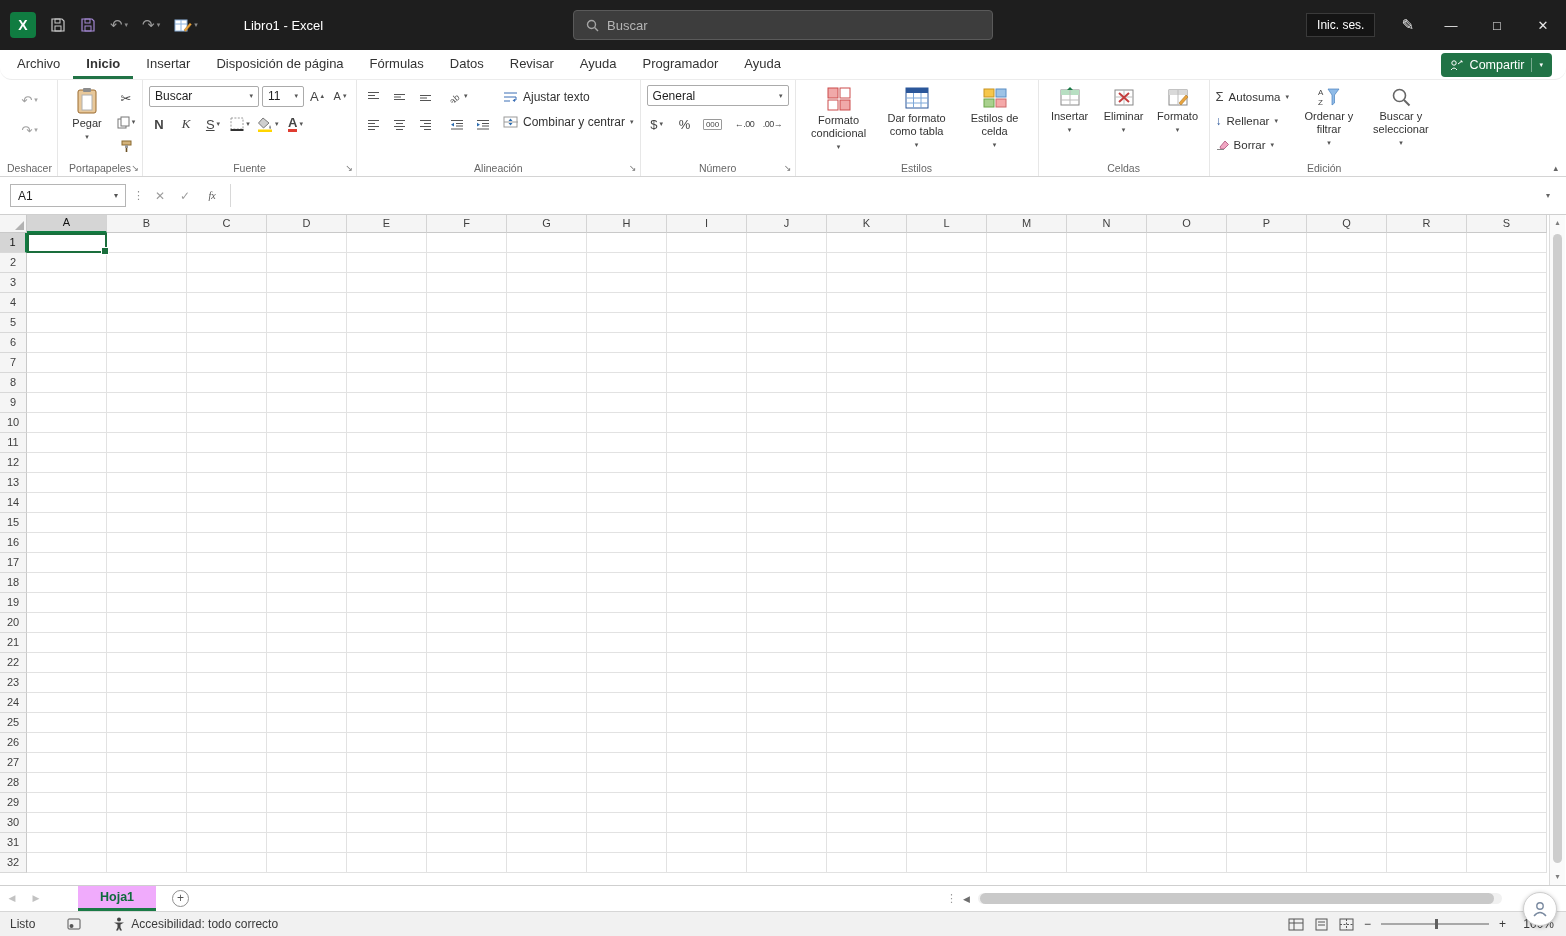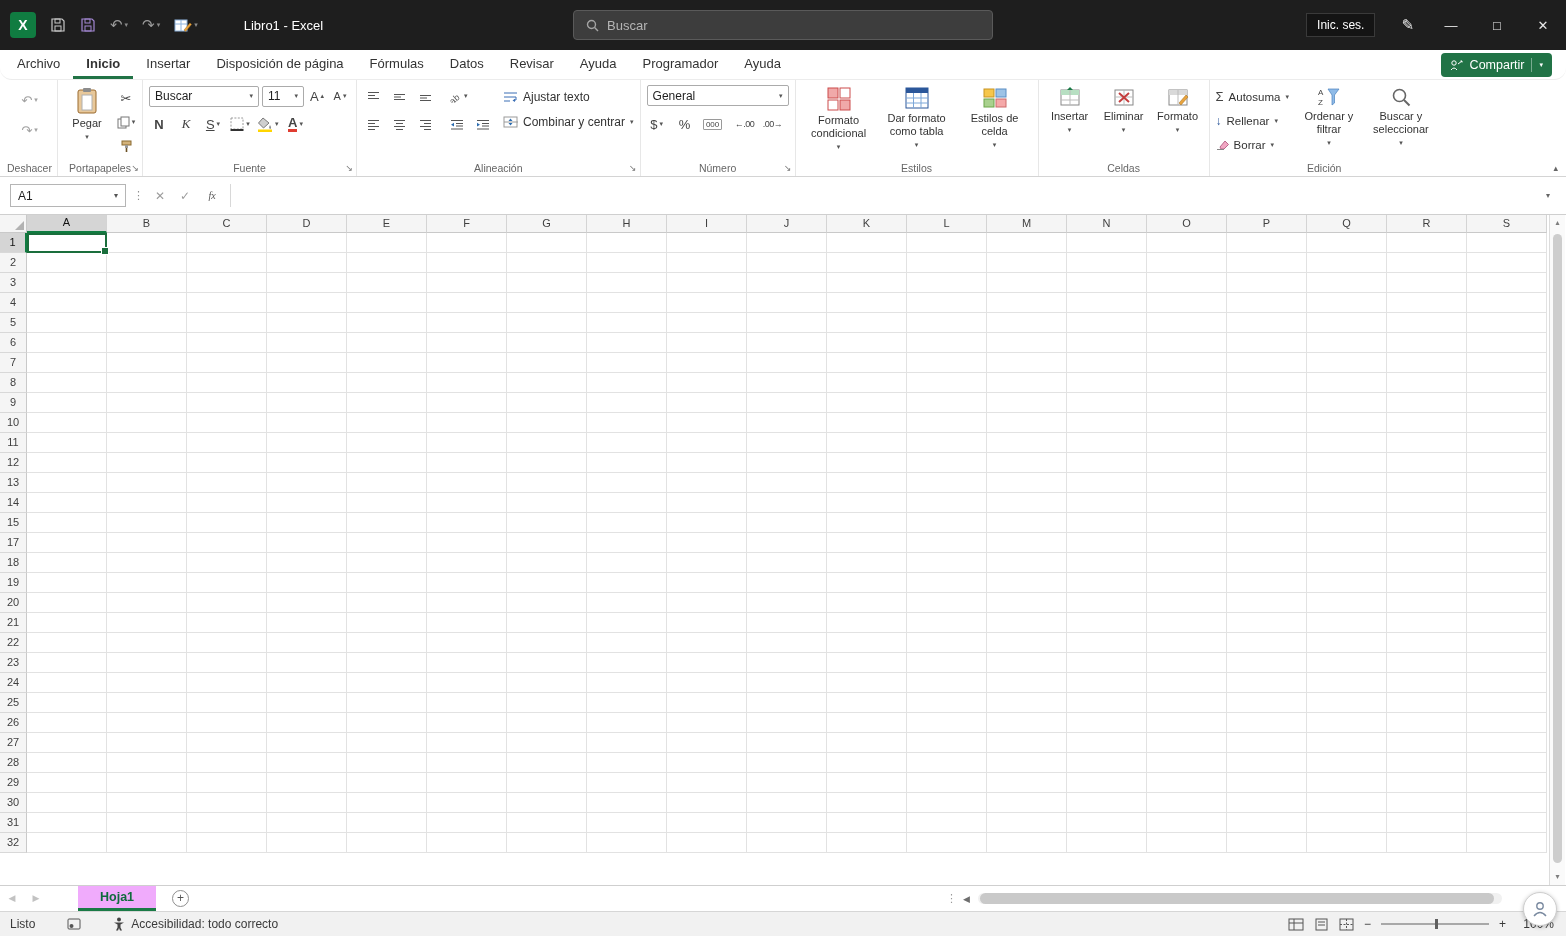--- a/index.html
+++ b/index.html
@@ -928,20 +928,42 @@
           <div class="cell"></div>
           <div class="cell"></div>
           <div class="cell"></div>
           <div class="cell"></div>
           <div class="cell"></div>
           <div class="cell"></div>
           <div class="cell"></div>
           <div class="cell"></div>
         </div>
         <div class="grow">
+          <div class="rownum">16</div>
+          <div class="cell"></div>
+          <div class="cell"></div>
+          <div class="cell"></div>
+          <div class="cell"></div>
+          <div class="cell"></div>
+          <div class="cell"></div>
+          <div class="cell"></div>
+          <div class="cell"></div>
+          <div class="cell"></div>
+          <div class="cell"></div>
+          <div class="cell"></div>
+          <div class="cell"></div>
+          <div class="cell"></div>
+          <div class="cell"></div>
+          <div class="cell"></div>
+          <div class="cell"></div>
+          <div class="cell"></div>
+          <div class="cell"></div>
+          <div class="cell"></div>
+        </div>
+        <div class="grow">
           <div class="rownum">17</div>
           <div class="cell"></div>
           <div class="cell"></div>
           <div class="cell"></div>
           <div class="cell"></div>
           <div class="cell"></div>
           <div class="cell"></div>
           <div class="cell"></div>
           <div class="cell"></div>
           <div class="cell"></div>

